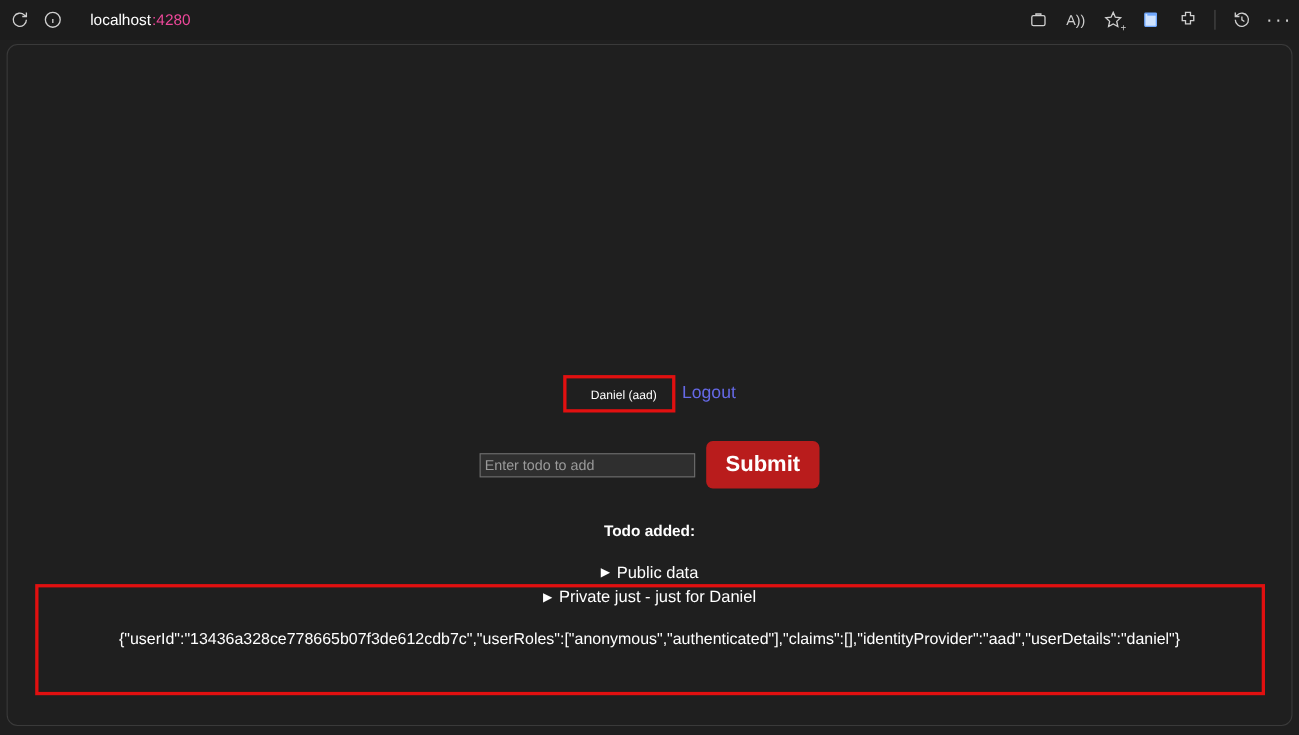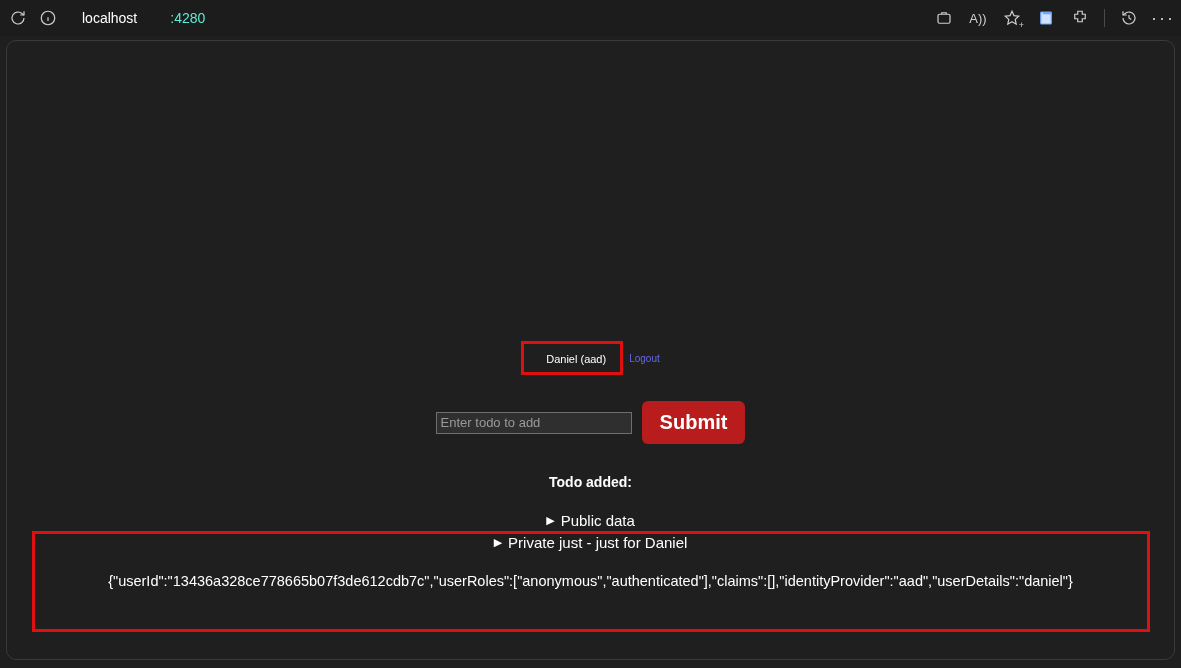--- a/index.html
+++ b/index.html
@@ -30,21 +30,21 @@
       gap: 10px;
     }
     .address {
       display: flex;
       align-items: baseline;
       gap: 1px;
       color: #ffffff;
       font-size: 14px;
       padding-left: 14px;
     }
-    .address .port { color: #5eead4; margin-left: 32px; }
+    .address .port { color: #ec4899; }
     .browser-bar .right {
       display: flex;
       align-items: center;
       gap: 14px;
       color: #b0b0b0;
     }
     .icon-btn {
       width: 20px; height: 20px;
       display: inline-flex;
       align-items: center; justify-content: center;
@@ -78,21 +78,21 @@
       display: flex;
       align-items: center;
       gap: 4px;
       margin-bottom: 26px;
     }
     .redbox-user {
       border: 3px solid #e11010;
       padding: 6px 14px 6px 22px;
     }
     .user-label { color: #ffffff; font-size: 11px; }
-    .logout-link { color: #6569e6; font-size: 10px; text-decoration: none; margin-left: 2px; }
+    .logout-link { color: #6569e6; font-size: 16px; text-decoration: none; margin-left: 2px; }
 
     .form-row {
       display: flex;
       align-items: center;
       gap: 10px;
       margin-bottom: 30px;
     }
     .todo-input {
       width: 196px;
       height: 22px;

